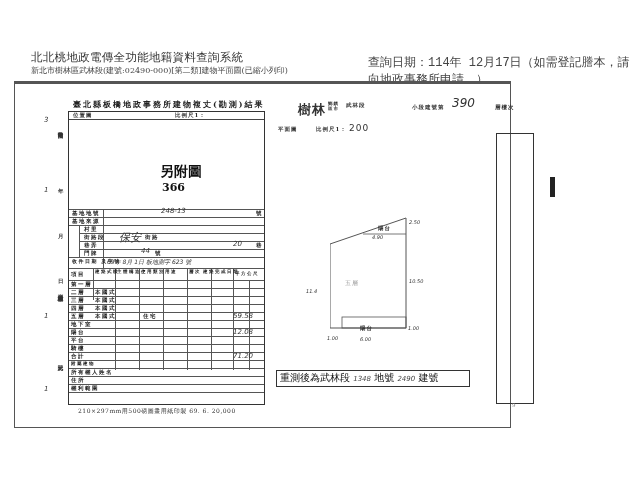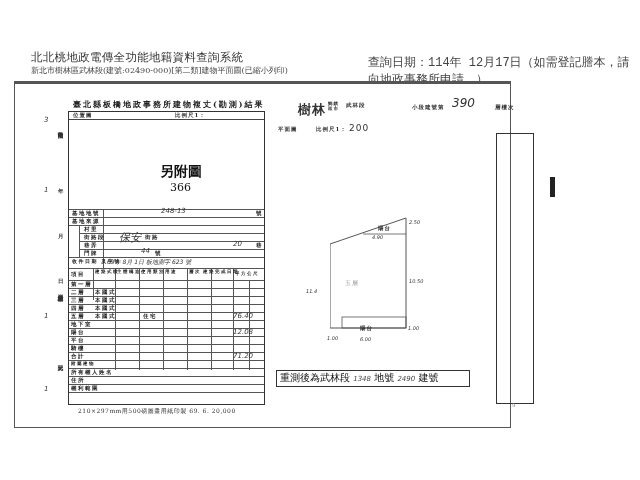--- a/index.html
+++ b/index.html
@@ -7,21 +7,21 @@
   .hdr-title{position:absolute;left:31px;top:50px;font-size:11.5px;color:#333;letter-spacing:0.3px;}
   .hdr-sub{position:absolute;left:31px;top:65px;font-size:8px;color:#444;}
   .hdr-query{position:absolute;left:368px;top:54px;font-size:12px;color:#444;font-family:Liberation Mono, monospace;}
   .doc-frame{position:absolute;left:14px;top:81px;width:497px;height:347px;border:1.5px solid #555;border-top:3px solid #555;box-sizing:border-box;background:#fff;}
   .abs{position:absolute;}
   .tiny{font-size:5.5px;color:#333;letter-spacing:1px;}
   .form-title{position:absolute;left:73px;top:99px;font-size:8px;font-weight:bold;color:#222;letter-spacing:2px;}
   .form-box{position:absolute;left:68px;top:111px;width:197px;height:294px;border:1.5px solid #333;box-sizing:border-box;}
   .loc-head{position:absolute;left:0;top:0;width:100%;height:8px;border-bottom:1px solid #444;box-sizing:border-box;}
   .see-attach{position:absolute;left:160px;top:163px;font-size:14px;font-weight:bold;color:#111;}
-  .see-num{position:absolute;left:170px;top:181px;font-size:11px;font-weight:normal;color:#111;}
+  .see-num{position:absolute;left:162px;top:181px;font-size:11px;font-weight:bold;color:#111;}
   .grid-row{position:absolute;left:0;width:100%;border-top:1px solid #555;}
   .vline{position:absolute;border-left:1px solid #555;}
   .rowlab{position:absolute;font-size:5.5px;letter-spacing:1.5px;color:#222;font-weight:bold;white-space:nowrap;}
   .hand{position:absolute;font-family:"DejaVu Sans","Liberation Sans",sans-serif;font-style:italic;color:#333;font-size:7px;white-space:nowrap;}
   .side-lab{position:absolute;font-size:5.5px;color:#333;font-weight:bold;writing-mode:vertical-rl;letter-spacing:0.5px;}
   .stamp{position:absolute;left:276px;top:370px;width:194px;height:17px;border:1.5px solid #333;box-sizing:border-box;font-size:10px;color:#111;padding-left:3px;line-height:14px;white-space:nowrap;}
   .stamp .h{font-family:"DejaVu Sans","Liberation Sans",sans-serif;font-style:italic;font-size:7px;color:#444;}
   .strip{position:absolute;left:496px;top:133px;width:38px;height:271px;border:1.5px solid #333;box-sizing:border-box;}
   .footnote{position:absolute;left:78px;top:407px;font-size:6px;color:#333;letter-spacing:0.5px;}
 </style>
@@ -116,21 +116,21 @@
   <span class="rowlab" style="left:2px;top:169px;">第一層</span>
   <span class="rowlab" style="left:2px;top:177px;">二層</span>
   <span class="rowlab" style="left:26px;top:177px;">本國式</span>
   <span class="rowlab" style="left:2px;top:185px;">三層</span>
   <span class="rowlab" style="left:26px;top:185px;">本國式</span>
   <span class="rowlab" style="left:2px;top:193px;">四層</span>
   <span class="rowlab" style="left:26px;top:193px;">本國式</span>
   <span class="rowlab" style="left:2px;top:201px;">五層</span>
   <span class="rowlab" style="left:26px;top:201px;">本國式</span>
   <span class="rowlab" style="left:74px;top:201px;">住宅</span>
-  <span class="hand" style="left:164px;top:200px;">76.40</span>
+  <span class="hand" style="left:164px;top:200px;">59.58</span>
   <span class="rowlab" style="left:2px;top:209px;">地下室</span>
   <span class="rowlab" style="left:2px;top:217px;">陽台</span>
   <span class="hand" style="left:164px;top:216px;text-align:center;">12.08</span>
   <span class="rowlab" style="left:2px;top:225px;">平台</span>
   <span class="rowlab" style="left:2px;top:233px;">騎樓</span>
   <span class="rowlab" style="left:2px;top:241px;">合計</span>
   <span class="hand" style="left:164px;top:240px;">71.20</span>
   <span class="rowlab" style="left:2px;top:249px;font-size:4.5px;">附屬建物</span>
   <span class="rowlab" style="left:2px;top:257px;">所有權人姓名</span>
   <span class="rowlab" style="left:2px;top:265px;">住所</span>

